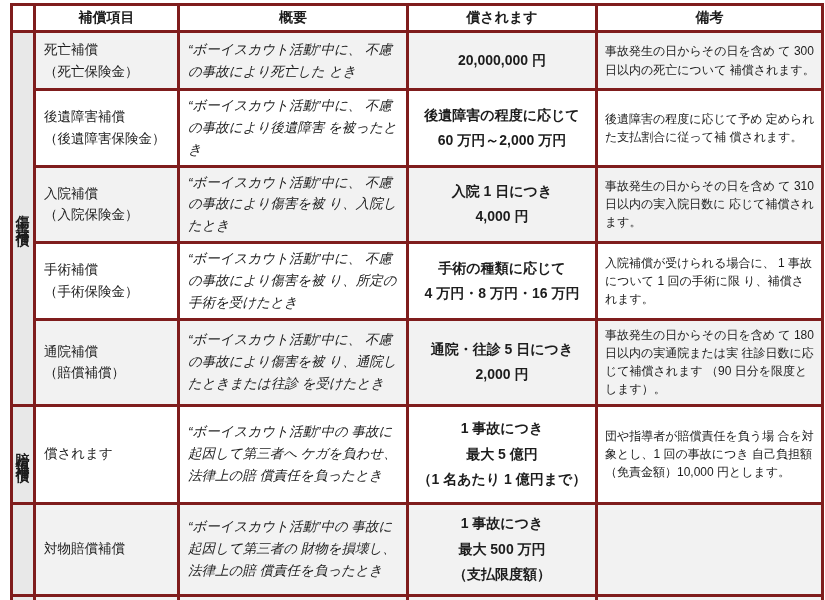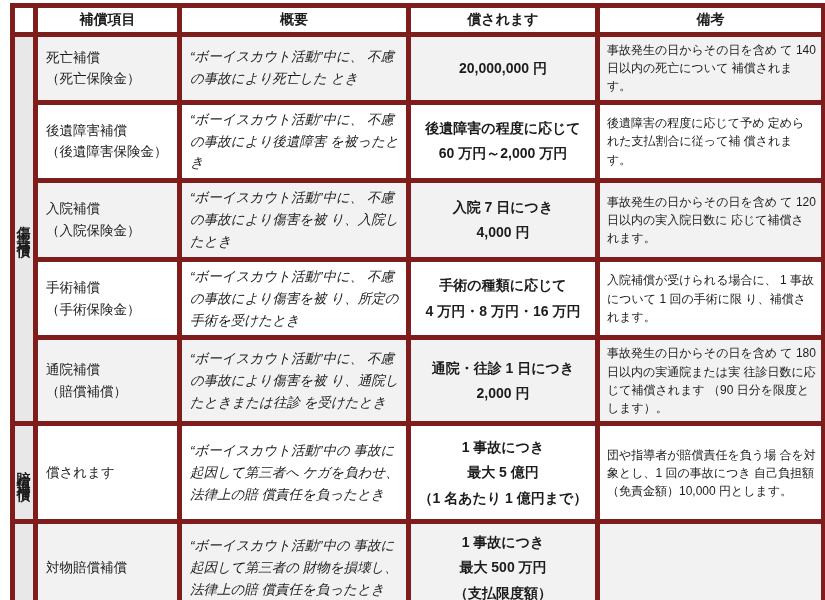--- a/index.html
+++ b/index.html
@@ -18,21 +18,21 @@
   table.coverage {
     position: absolute;
     left: 10px;
     top: 3px;
     width: 811px;
     border-collapse: collapse;
     table-layout: fixed;
   }
   table.coverage th,
   table.coverage td {
-    border: 5px solid #7f1d1d;
+    border: 3px solid #7f1d1d;
     box-sizing: border-box;
     overflow: hidden;
   }
   
   tr.head th {
     background: #ffffff;
     font-size: 14px;
     font-weight: bold;
     text-align: center;
     vertical-align: middle;
@@ -115,55 +115,55 @@
   </tr>
 
   <tr class="odd" style="height:58px">
     <td class="cat" rowspan="5">
       <span class="vtext">傷害補償</span>
     </td>
     <td class="body-cell item">死亡補償
 （死亡保険金）</td>
     <td class="body-cell summary">“ボーイスカウト活動”中に、 不慮の事故により死亡した とき</td>
     <td class="body-cell amount">20,000,000 円</td>
-    <td class="body-cell remarks">事故発生の日からその日を含め て 140 日以内の死亡について 補償されます。</td>
+    <td class="body-cell remarks">事故発生の日からその日を含め て 300 日以内の死亡について 補償されます。</td>
   </tr>
 
   <tr class="even" style="height:75px">
     <td class="body-cell item">後遺障害補償
 （後遺障害保険金）</td>
     <td class="body-cell summary">“ボーイスカウト活動”中に、 不慮の事故により後遺障害 を被ったとき</td>
     <td class="body-cell amount">後遺障害の程度に応じて
 60 万円～2,000 万円</td>
     <td class="body-cell remarks">後遺障害の程度に応じて予め 定められた支払割合に従って補 償されます。</td>
   </tr>
 
   <tr class="odd" style="height:65px">
     <td class="body-cell item">入院補償
 （入院保険金）</td>
     <td class="body-cell summary">“ボーイスカウト活動”中に、 不慮の事故により傷害を被 り、入院したとき</td>
-    <td class="body-cell amount">入院 7 日につき
+    <td class="body-cell amount">入院 1 日につき
 4,000 円</td>
-    <td class="body-cell remarks">事故発生の日からその日を含め て 120 日以内の実入院日数に 応じて補償されます。</td>
+    <td class="body-cell remarks">事故発生の日からその日を含め て 310 日以内の実入院日数に 応じて補償されます。</td>
   </tr>
 
   <tr class="even" style="height:74px">
     <td class="body-cell item">手術補償
 （手術保険金）</td>
     <td class="body-cell summary">“ボーイスカウト活動”中に、 不慮の事故により傷害を被 り、所定の手術を受けたとき</td>
     <td class="body-cell amount">手術の種類に応じて
 4 万円・8 万円・16 万円</td>
     <td class="body-cell remarks">入院補償が受けられる場合に、 1 事故について 1 回の手術に限 り、補償されます。</td>
   </tr>
 
   <tr class="odd" style="height:86px">
     <td class="body-cell item">通院補償
 （賠償補償）</td>
     <td class="body-cell summary">“ボーイスカウト活動”中に、 不慮の事故により傷害を被 り、通院したときまたは往診 を受けたとき</td>
-    <td class="body-cell amount">通院・往診 1 日につき
+    <td class="body-cell amount">通院・往診 5 日につき
 2,000 円</td>
     <td class="body-cell remarks">事故発生の日からその日を含め て 180日以内の実通院または実 往診日数に応じて補償されます （90 日分を限度とします）。</td>
   </tr>
 
   <tr class="even" style="height:98px">
     <td class="cat">
       <span class="vtext">賠償補償</span>
     </td>
     <td class="body-cell item">償されます</td>
     <td class="body-cell summary">“ボーイスカウト活動”中の 事故に起因して第三者へ ケガを負わせ、法律上の賠 償責任を負ったとき</td>

